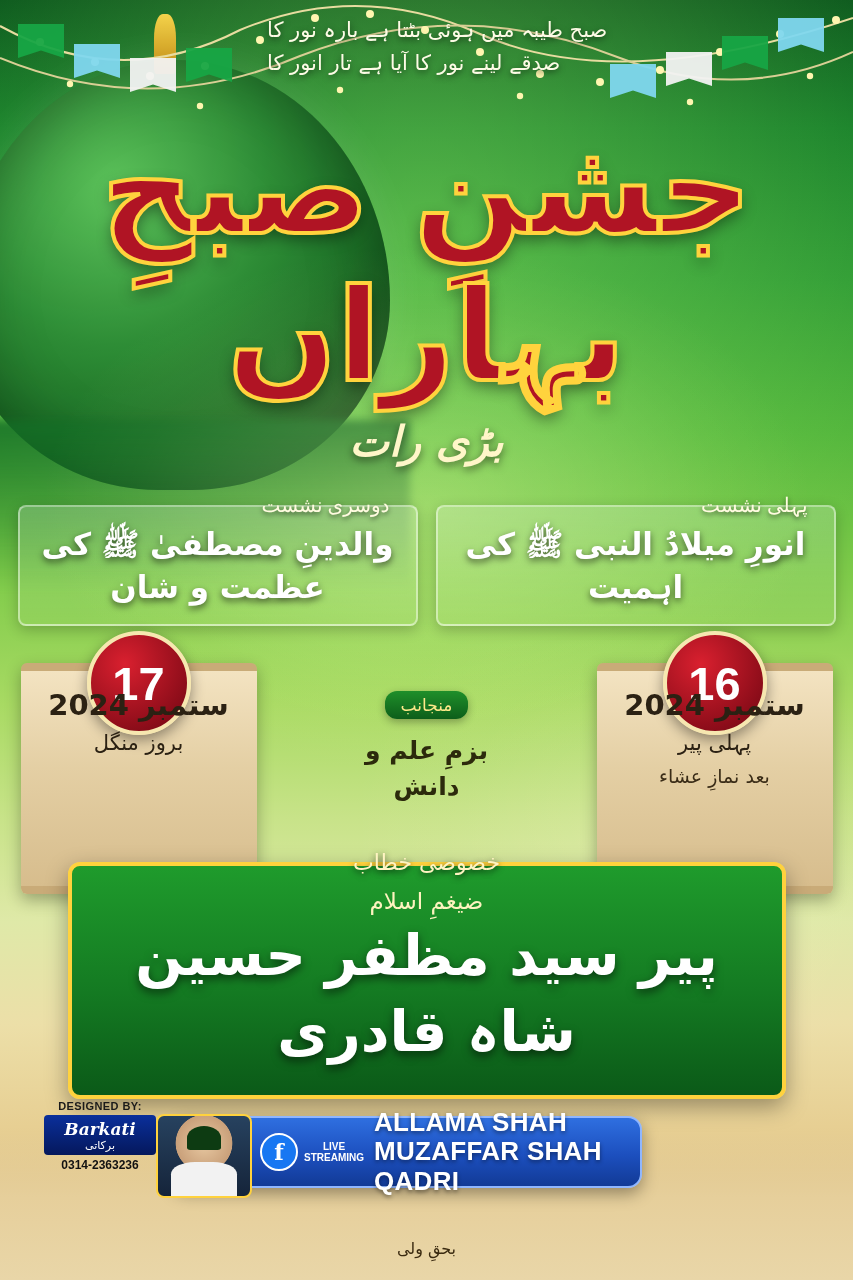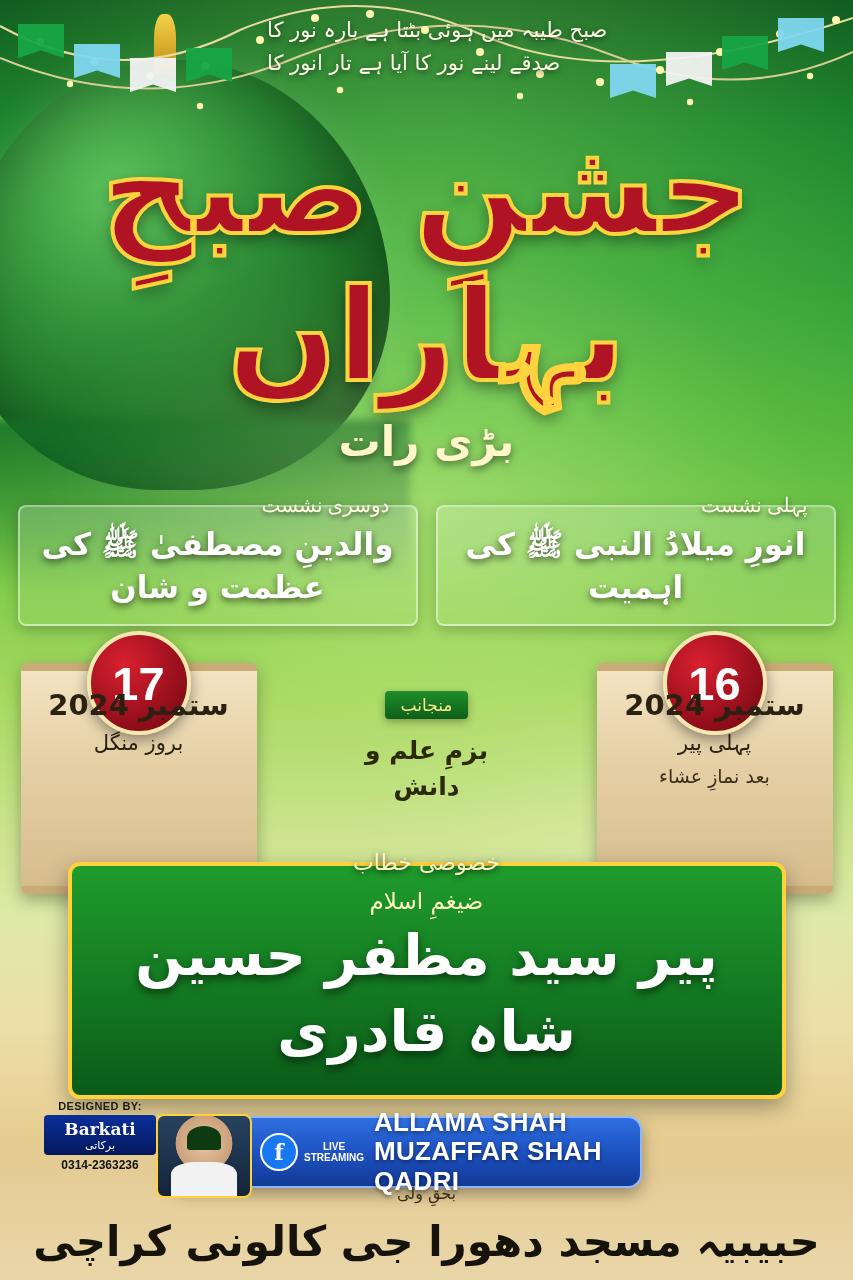--- a/index.html
+++ b/index.html
@@ -148,20 +148,21 @@
     line-height: 1.15;
   }
   .title-sub {
     margin-top: 8px;
     font-family: "DejaVu Sans", sans-serif;
     direction: rtl;
     font-size: 42px;
     font-weight: bold;
     color: #fff6c9;
     text-shadow: 0 3px 8px rgba(0,0,0,0.55);
+    font-style: italic;
   }
 
   
   .sessions {
     position: absolute;
     top: 505px;
     left: 0;
     width: 100%;
     display: flex;
     flex-direction: row;
@@ -270,21 +271,21 @@
     text-align: center;
     direction: rtl;
     font-family: "DejaVu Sans", sans-serif;
   }
   .mid-tag-top {
     display: inline-block;
     padding: 4px 16px;
     background: linear-gradient(180deg, #1f8f2a, #0d5e1a);
     color: #ffe98a;
     font-size: 17px;
-    border-radius: 4px;
+    border-radius: 12px;
     box-shadow: 0 3px 8px rgba(0,0,0,0.3);
   }
   .mid-tag-body {
     margin-top: 14px;
     font-size: 25px;
     font-weight: bold;
     color: #2c2a0c;
     line-height: 1.45;
   }
 
@@ -346,20 +347,21 @@
   }
   .designer-logo {
     margin-top: 3px;
     background: linear-gradient(180deg, #0a2f9b, #05185c);
     border-radius: 4px;
     padding: 4px 0 3px;
     color: #ffffff;
   }
   .designer-logo .brand {
     font-family: "DejaVu Serif", serif;
+    font-style: italic;
     font-size: 17px;
     font-weight: bold;
   }
   .designer-logo .urdu {
     font-family: "DejaVu Sans", sans-serif;
     font-size: 11px;
     direction: rtl;
   }
   .designer-phone {
     margin-top: 3px;
@@ -595,19 +597,15 @@
       <div>STREAMING</div>
     </div>
     <div class="live-name">
       <div>ALLAMA SHAH</div>
       <div>MUZAFFAR SHAH QADRI</div>
     </div>
   </div>
 
   <div class="venue">
     <div class="venue-logo">بحقِ ولی</div>
-    <div class="venue-name">
-      <span>حبیبیہ مسجد</span>
-      <span>دھورا جی کالونی کراچی</span>
-    </div>
   </div>
 
 </div>
 
 </body></html>

